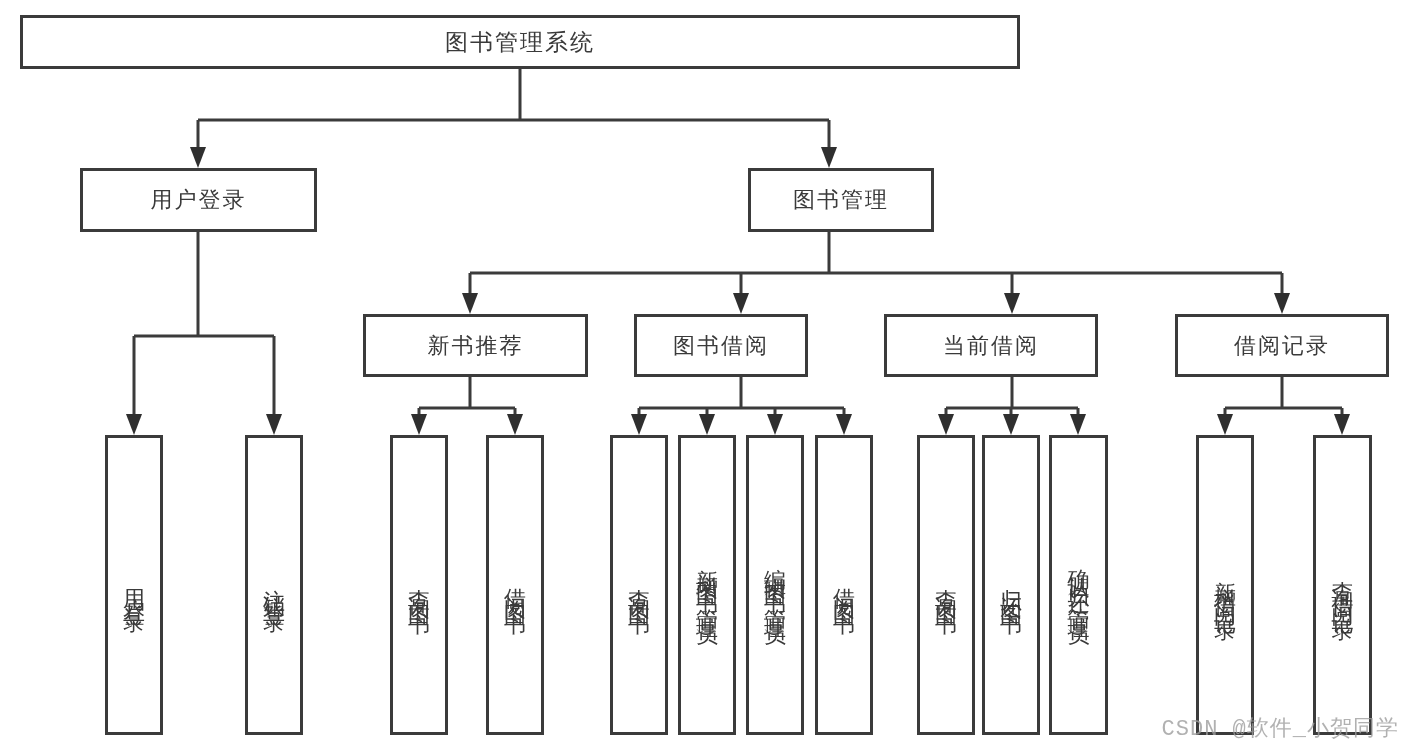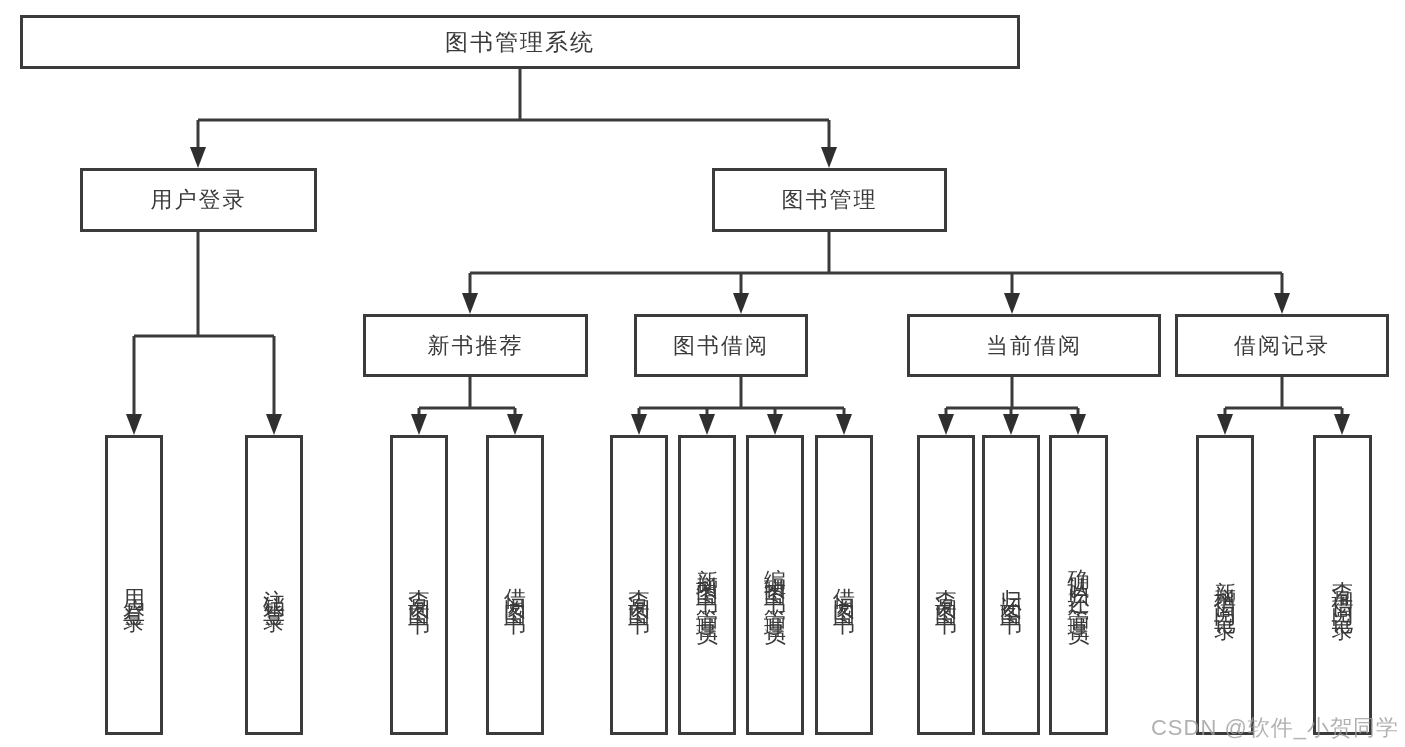--- a/index.html
+++ b/index.html
@@ -49,20 +49,21 @@
   #connectors polygon{ fill:#2f2f2f; }
   .watermark{
     position:absolute;
     right:6px;
     bottom:4px;
     font-size:22px;
     color:rgba(158,158,158,0.8);
     letter-spacing:1px;
     z-index:5;
     white-space:nowrap;
+    font-family:Liberation Mono, monospace;
   }
 </style>
 </head>
 <body>
 
 <div id="canvas">
 
   <svg id="connectors" viewBox="0 0 1405 747" xmlns="http://www.w3.org/2000/svg">
 
     <path d="M520 69 V120 M198 120 H829 M198 120 V150 M829 120 V150"></path>
@@ -95,25 +96,25 @@
     <polygon points="1070,414 1086,414 1078,435"></polygon>
 
     <path d="M1282 377 V408 M1225 408 H1342 M1225 408 V417 M1342 408 V417"></path>
     <polygon points="1217,414 1233,414 1225,435"></polygon>
     <polygon points="1334,414 1350,414 1342,435"></polygon>
   </svg>
 
   <div class="node h-node root-node" style="left:20px;top:15px;width:1000px;height:54px">图书管理系统</div>
 
   <div class="node h-node" style="left:80px;top:168px;width:237px;height:64px">用户登录</div>
-  <div class="node h-node" style="left:712px;top:168px;width:235px;height:64px">图书管理</div>
+  <div class="node h-node" style="left:748px;top:168px;width:186px;height:64px">图书管理</div>
 
   <div class="node h-node" style="left:363px;top:314px;width:225px;height:63px">新书推荐</div>
   <div class="node h-node" style="left:634px;top:314px;width:174px;height:63px">图书借阅</div>
-  <div class="node h-node" style="left:907px;top:314px;width:254px;height:63px">当前借阅</div>
+  <div class="node h-node" style="left:884px;top:314px;width:214px;height:63px">当前借阅</div>
   <div class="node h-node" style="left:1175px;top:314px;width:214px;height:63px">借阅记录</div>
 
   <div class="node leaf" style="left:105px;top:435px;width:58px;height:300px">用户登录</div>
   <div class="node leaf" style="left:245px;top:435px;width:58px;height:300px">注销登录</div>
 
   <div class="node leaf" style="left:390px;top:435px;width:58px;height:300px">查询图书</div>
   <div class="node leaf" style="left:486px;top:435px;width:58px;height:300px">借阅图书</div>
 
   <div class="node leaf" style="left:610px;top:435px;width:58px;height:300px">查询图书</div>
   <div class="node leaf" style="left:678px;top:435px;width:58px;height:300px">新增图书（管理员）</div>

